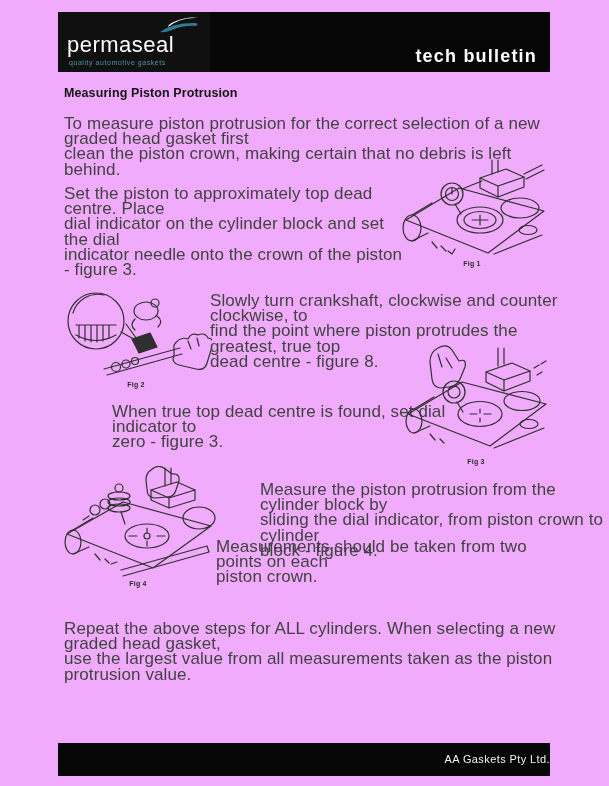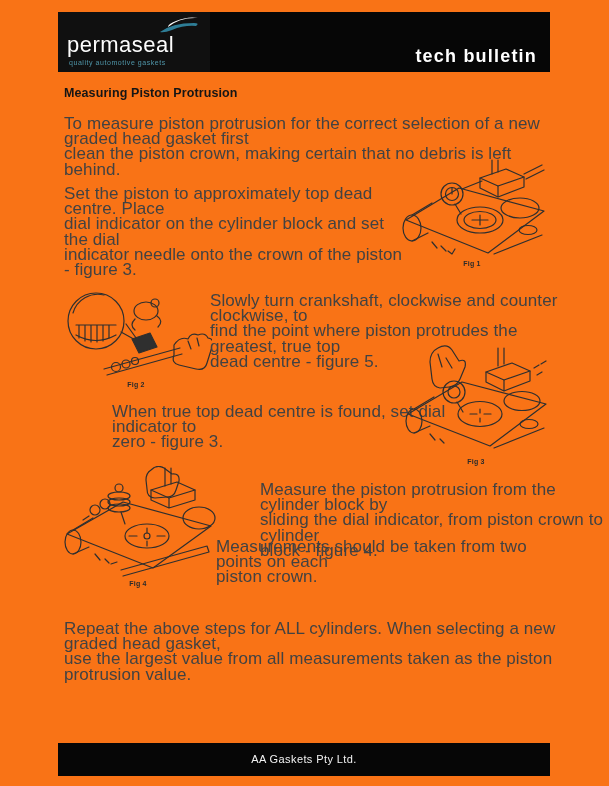--- a/index.html
+++ b/index.html
@@ -1,17 +1,17 @@
 <!DOCTYPE html>
 <html><head>
 <meta charset="utf-8">
 <style>
   html,body{margin:0;padding:0;background:#ffffff;}
   #page{
-    position:relative;width:609px;height:786px;background:#f97316;
+    position:relative;width:609px;height:786px;background:#f0abfc;
     font-family:"Liberation Sans",sans-serif;color:#3f3f3f;overflow:hidden;
   }
   
   .header-bar{position:absolute;left:58px;top:12px;width:492px;height:60px;background:#060606;}
   .logo-block{position:absolute;left:0;top:0;width:152px;height:60px;background:#101010;}
   .brand{position:absolute;left:9px;top:22px;font-size:22px;color:#fdfdfd;letter-spacing:.5px;font-weight:400;line-height:1;}
   .swoosh{position:absolute;left:88px;top:3px;}
   .tagline{position:absolute;left:11px;top:47px;font-size:7px;color:#4f95a8;letter-spacing:.55px;white-space:nowrap;}
   .bulletin-title{position:absolute;right:13px;bottom:5px;font-size:18px;font-weight:bold;color:#ffffff;letter-spacing:1.2px;}
   
@@ -28,21 +28,21 @@
   .figure{position:absolute;text-align:center;}
   #fig1{left:394px;top:158px;width:156px;}
   #fig2{left:58px;top:283px;width:156px;}
   #fig3{left:398px;top:344px;width:156px;}
   #fig4{left:57px;top:466px;width:162px;}
   .figure svg{display:block;margin:0 auto;}
   .fig-caption{font-size:7px;font-weight:bold;color:#2b2b2b;margin-top:2px;letter-spacing:.2px;}
   .ln{fill:none;stroke:#2f2f2f;stroke-width:1.2;stroke-linecap:round;stroke-linejoin:round;}
   
   .footer-bar{position:absolute;left:58px;top:743px;width:492px;height:33px;background:#060606;}
-  .footer-text{width:100%;text-align:center;line-height:33px;font-size:11px;color:#f2f2f2;letter-spacing:.4px;}
+  .footer-text{width:100%;text-align:right;line-height:33px;font-size:11px;color:#f2f2f2;letter-spacing:.4px;}
 </style>
 </head>
 <body>
 
 <div id="page">
 
   <div class="header-bar">
     <div class="logo-block">
       <span class="swoosh">
         <svg width="56" height="20" viewBox="0 0 56 20">
@@ -106,21 +106,21 @@
         <circle cx="66" cy="81" r="4"></circle>
         <circle cx="75" cy="78" r="3.5"></circle>
         <path d="M114 62 q6 -9 14 -6 q3 -7 10 -4 q7 -3 10 3 q7 1 4 9 l-5 16 q-2 8 -11 6 l-17 -4 q-8 -2 -5 -10 Z"></path>
         <path d="M128 58 l3 8 M137 55 l2 8"></path>
       </g>
     </svg>
     <div class="fig-caption">Fig 2</div>
   </div>
   <div class="para" id="step2">Slowly turn crankshaft, clockwise and counter clockwise, to
 find the point where piston protrudes the greatest, true top
-dead centre - figure 5.</div>
+dead centre - figure 8.</div>
 
   <div class="para" id="step3">When true top dead centre is found, set dial indicator to
 zero - figure 3.</div>
   <div class="figure" id="fig3">
     <svg width="152" height="112" viewBox="0 0 152 112">
       <g class="ln">
         <path d="M38 4 q9 -5 14 2 l7 11 q8 -3 6 6 l-5 12 q-3 7 -11 8 l-9 1 q-7 -1 -8 -9 l-2 -17 q0 -10 8 -14 Z"></path>
         <path d="M46 14 l6 10 M38 10 l4 13"></path>
         <path d="M98 4 V22 M104 4 V20"></path>
         <path d="M86 28 L112 19 L130 27 L104 36 Z"></path>

